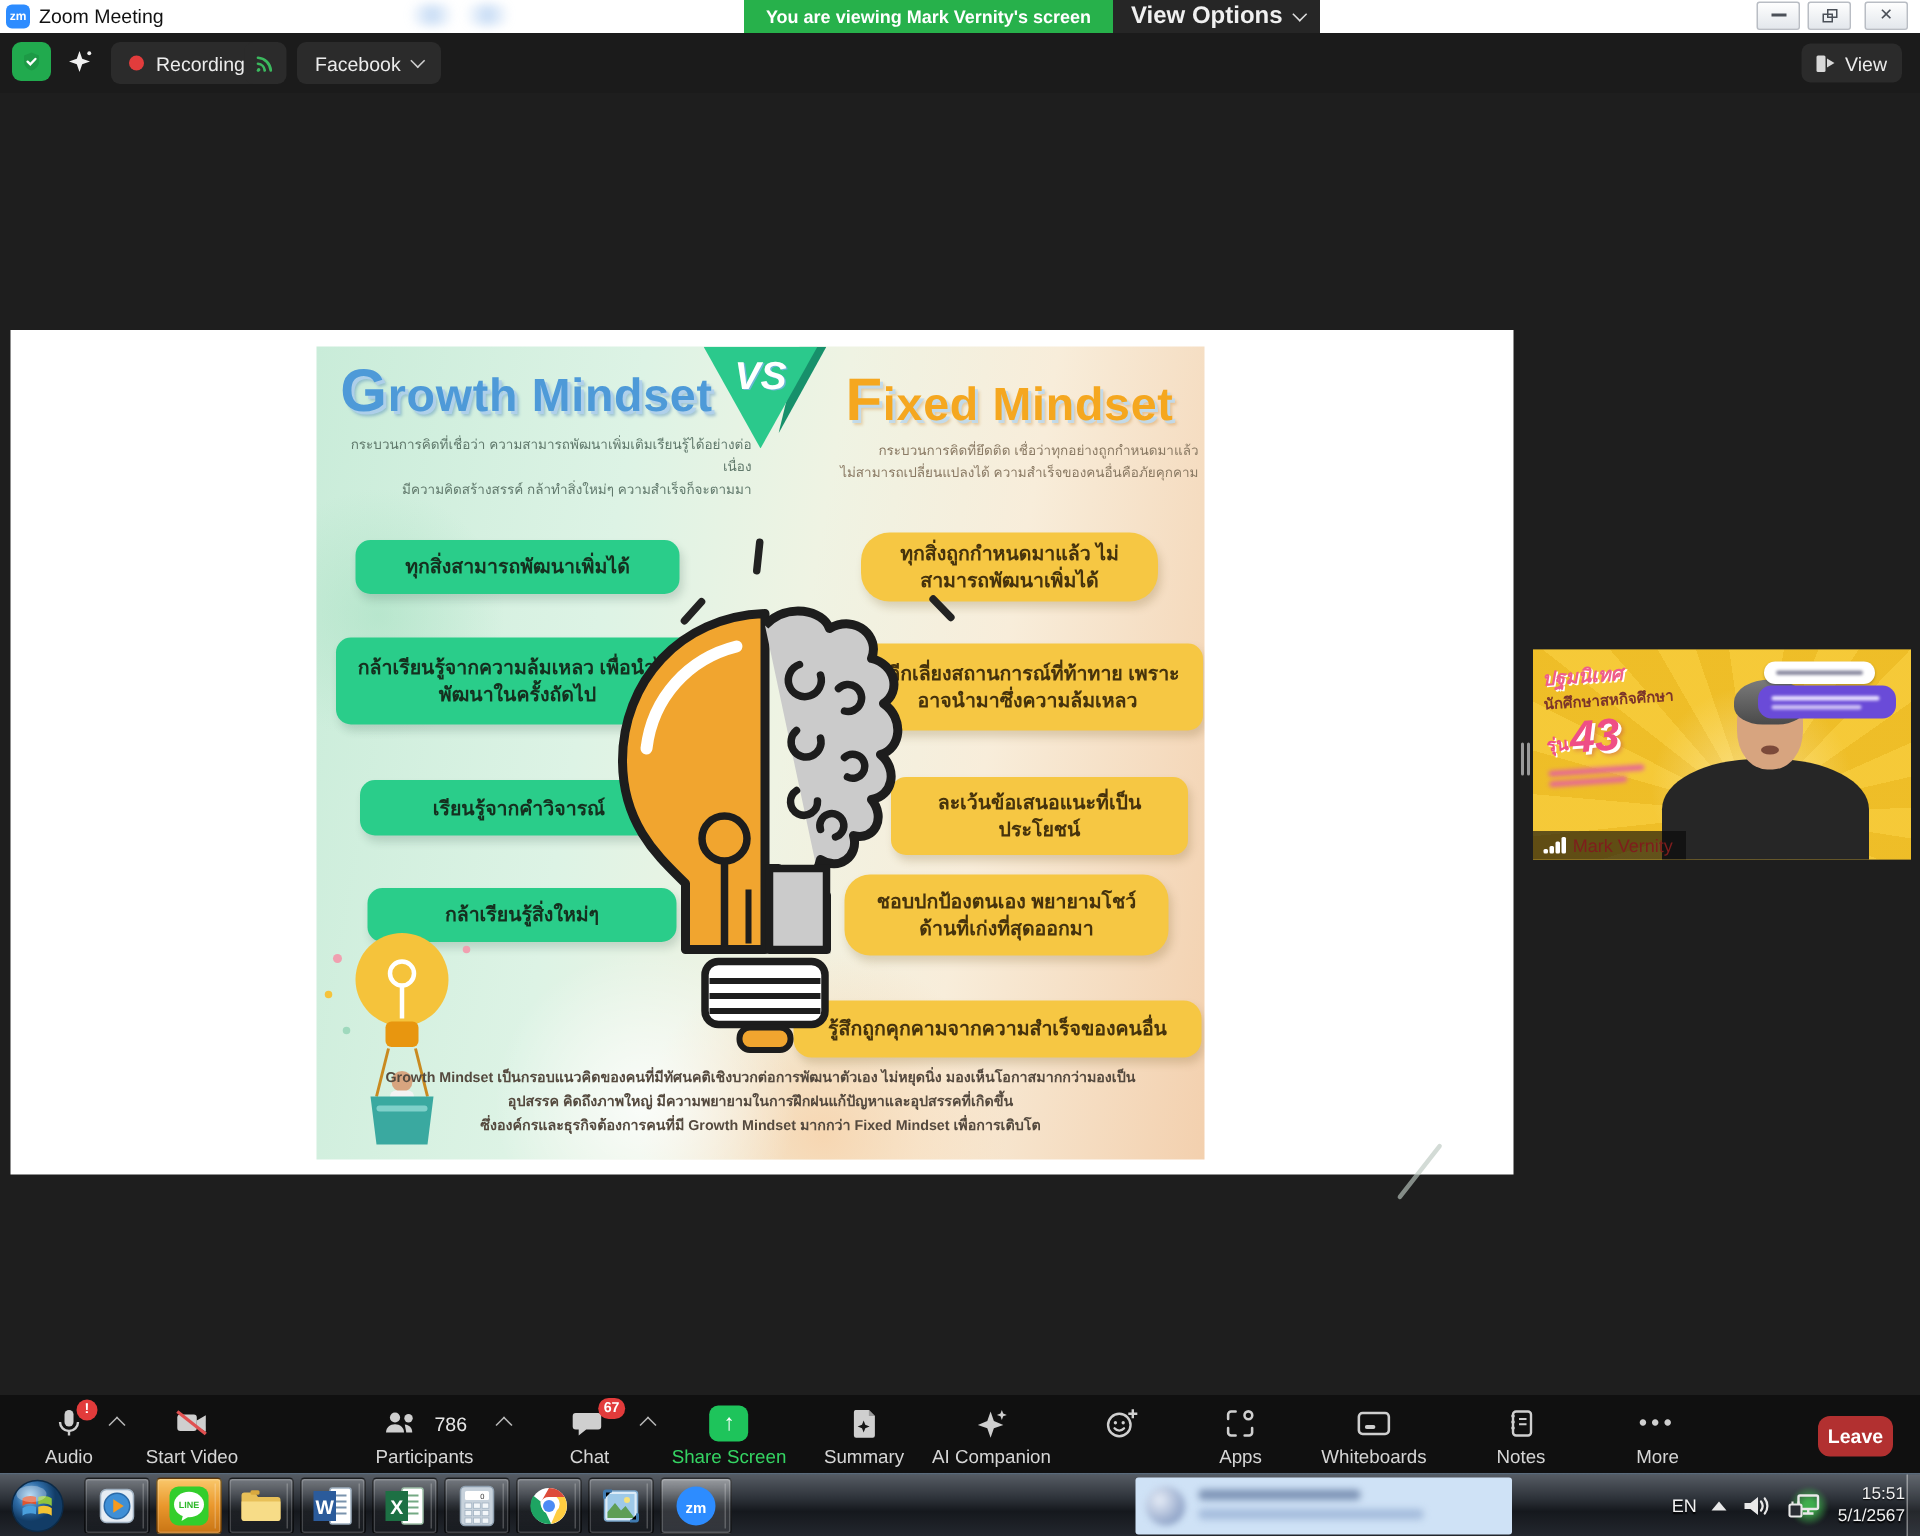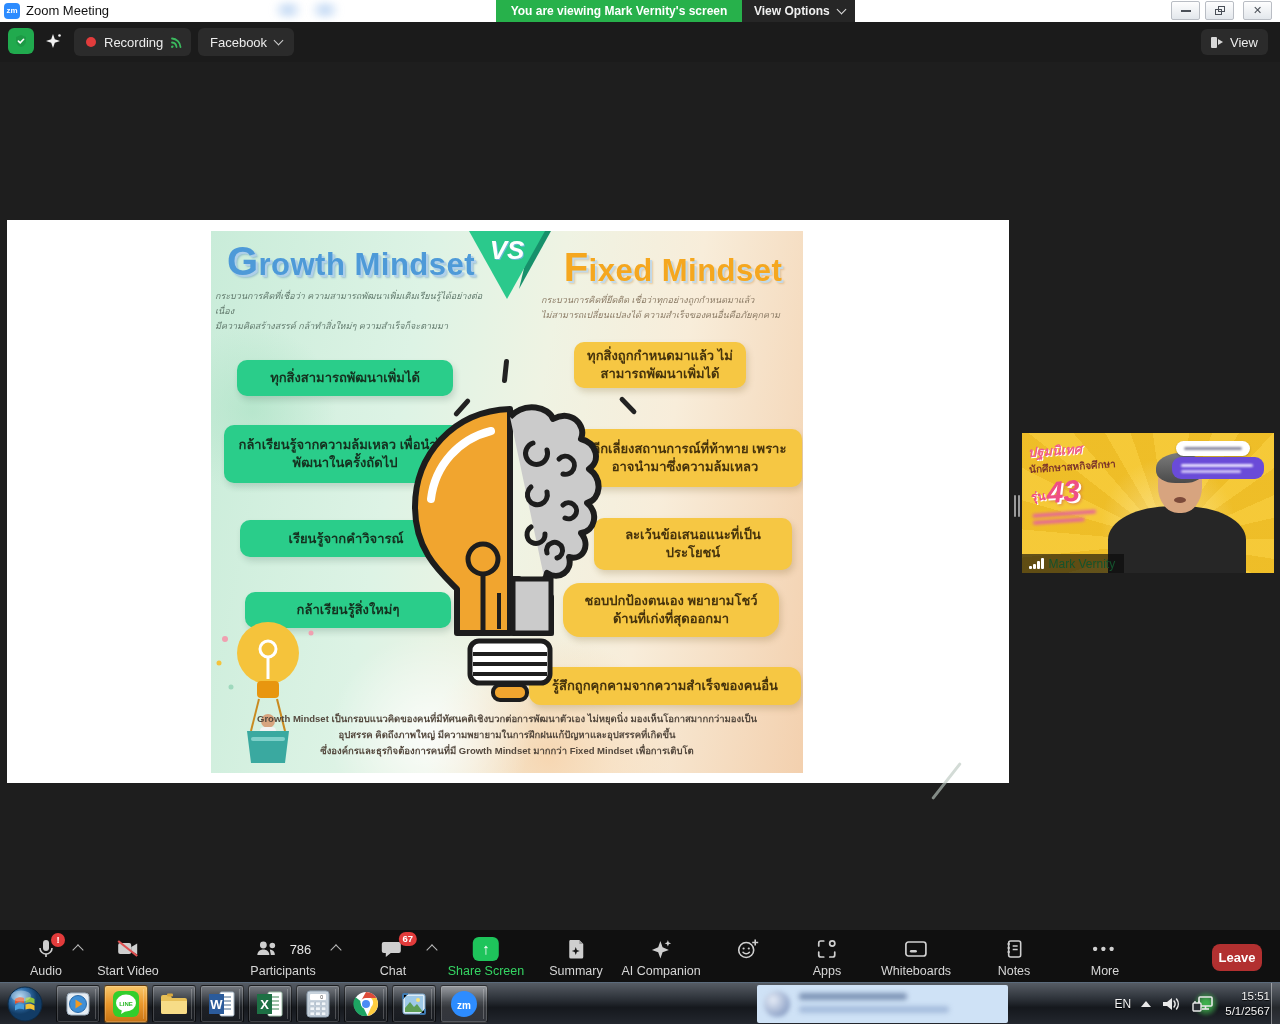--- a/index.html
+++ b/index.html
@@ -10,21 +10,21 @@
   
   .titlebar{position:absolute;left:0;top:0;width:1280px;height:22px;background:#fff;}
   .tb-smudge{position:absolute;top:2px;width:40px;height:16px;border-radius:50%;
     background:radial-gradient(circle,rgba(120,170,230,.45),transparent 70%);filter:blur(3px);}
   .zm-mini{position:absolute;left:4px;top:3px;width:16px;height:16px;border-radius:4px;background:#2d8cff;
     color:#fff;font-size:8px;font-weight:bold;text-align:center;line-height:16px;}
   .tb-title{position:absolute;left:26px;top:3px;font-size:13px;color:#111;}
   .view-banner{position:absolute;left:496px;top:0;width:246px;height:22px;background:#27b14b;color:#fff;
     font-size:12px;font-weight:bold;text-align:center;line-height:22px;}
   .view-options{position:absolute;left:742px;top:0;height:22px;background:#262626;color:#f0f0f0;
-    font-size:12px;font-weight:bold;line-height:22px;padding:0 10px 0 12px;display:flex;align-items:center;gap:8px;text-align:center;}
+    font-size:16px;font-weight:bold;line-height:22px;padding:0 10px 0 12px;display:flex;align-items:center;gap:8px;text-align:center;}
   .chev-dn{width:7px;height:7px;border-right:1.5px solid #ddd;border-bottom:1.5px solid #ddd;
     transform:rotate(45deg);margin-top:-3px;}
   .winbtn{position:absolute;top:1px;width:29px;height:19px;background:linear-gradient(#fefefe,#e3e7ec);
     border:1px solid #b9bdc4;border-radius:2px;color:#4b5058;text-align:center;line-height:17px;font-size:11px;}
   .minbar{display:inline-block;width:10px;height:2px;background:#4b5058;margin-bottom:2px;}
   .restico{position:relative;display:inline-block;width:10px;height:9px;margin-top:4px;}
   .restico b{position:absolute;left:0;bottom:0;width:7px;height:6px;border:1.4px solid #4b5058;}
   .restico i{position:absolute;right:0;top:0;width:7px;height:6px;border:1.4px solid #4b5058;}
 
   
@@ -64,21 +64,21 @@
   .ftitle{position:absolute;left:336px;top:14px;width:252px;text-align:center;font-size:31px;font-weight:bold;
     color:#f5a71f;letter-spacing:.5px;text-shadow:2px 2px 0 rgba(190,218,240,.9),3px 3px 2px rgba(200,120,20,.3);}
   .ftitle::first-letter{font-size:40px;}
   .vs-wrap{position:absolute;left:258px;top:0;width:84px;height:72px;}
   .vs-fold{position:absolute;right:2px;top:0;width:40px;height:58px;background:#17906b;
     clip-path:polygon(100% 0,55% 0,20% 100%);}
   .vs-tri{position:absolute;left:0;top:0;width:76px;height:68px;background:#2bc98c;
     clip-path:polygon(0 0,100% 0,50% 100%);}
   .vs-txt{position:absolute;left:0;top:4px;width:76px;text-align:center;color:#fff;font-size:26px;
     font-weight:bold;font-style:italic;text-shadow:1px 1px 0 rgba(120,180,230,.8);}
-  .subt{position:absolute;font-size:9px;font-style:italic;line-height:15px;text-align:left;}
+  .subt{position:absolute;font-size:9px;line-height:15px;text-align:right;}
   .subt.g{left:4px;top:58px;width:286px;color:#61796c;}
   .subt.f{left:330px;top:62px;width:258px;color:#8a7a64;}
   .gbox,.ybox{position:absolute;border-radius:10px;display:flex;align-items:center;justify-content:center;
     text-align:center;font-weight:bold;font-size:13px;line-height:18px;padding:4px 10px;
     box-shadow:2px 4px 6px rgba(40,80,60,.18);}
   .gbox{background:#2acd8a;color:#15301f;}
   .ybox{background:#f6c743;color:#46330c;box-shadow:2px 4px 6px rgba(120,90,30,.22);}
   .dash{position:absolute;background:#222;border-radius:3px;}
   .deco{position:absolute;left:0;top:372px;width:120px;height:170px;}
   .foot{position:absolute;left:20px;top:480px;width:552px;text-align:center;font-size:9.5px;
@@ -105,21 +105,21 @@
   .ov-bpre{font-size:12px;font-weight:bold;color:#ef4f86;margin-top:10px;text-shadow:1px 1px 0 #fff;}
   .ov-bnum{font-size:30px;font-weight:bold;font-style:italic;color:#ef4f86;
     text-shadow:2px 2px 0 #fff,3px 3px 3px rgba(180,40,90,.4);}
   .ov-blurline{height:4px;border-radius:2px;background:#e66a93;filter:blur(1.5px);margin-top:3px;}
   .bub-white{position:absolute;right:24px;top:8px;width:74px;height:15px;border-radius:8px;background:#fff;
     box-shadow:0 1px 2px rgba(0,0,0,.25);}
   .bub-purple{position:absolute;right:10px;top:24px;width:92px;height:22px;border-radius:9px;background:#6a4bd8;}
   .bub-line{position:absolute;height:3px;border-radius:2px;filter:blur(1px);}
   .namebar{position:absolute;left:0;bottom:0;height:19px;background:rgba(8,8,8,.62);display:flex;
     align-items:center;gap:5px;padding:0 9px 0 7px;}
-  .namebar span{color:#14532d;font-size:12px;}
+  .namebar span{color:#7f1d1d;font-size:12px;}
   .sig{display:flex;align-items:flex-end;gap:1.5px;height:11px;}
   .sig b{width:2.5px;background:#fff;border-radius:1px;}
 
   
   .zbar{position:absolute;left:0;top:930px;width:1280px;height:52px;background:#101010;}
   .titem{position:absolute;top:7px;transform:translateX(-50%);display:flex;flex-direction:column;
     align-items:center;gap:3px;color:#d6d6d6;}
   .ticon{height:24px;display:flex;align-items:center;justify-content:center;position:relative;}
   .tlabel{font-size:12.5px;white-space:nowrap;}
   .caret-up{position:absolute;top:16px;width:8px;height:8px;border-left:1.6px solid #b9b9b9;
@@ -240,21 +240,21 @@
       <div class="subt f">
         <div>กระบวนการคิดที่ยึดติด เชื่อว่าทุกอย่างถูกกำหนดมาแล้ว</div>
         <div>ไม่สามารถเปลี่ยนแปลงได้ ความสำเร็จของคนอื่นคือภัยคุกคาม</div>
       </div>
 
       <div class="gbox" style="left:26px;top:129px;width:216px;height:36px;">ทุกสิ่งสามารถพัฒนาเพิ่มได้</div>
       <div class="gbox" style="left:13px;top:194px;width:242px;height:58px;">กล้าเรียนรู้จากความล้มเหลว เพื่อนำไปพัฒนาในครั้งถัดไป</div>
       <div class="gbox" style="left:29px;top:289px;width:212px;height:37px;">เรียนรู้จากคำวิจารณ์</div>
       <div class="gbox" style="left:34px;top:361px;width:206px;height:36px;">กล้าเรียนรู้สิ่งใหม่ๆ</div>
 
-      <div class="ybox" style="left:363px;top:111px;width:172px;height:46px;">ทุกสิ่งถูกกำหนดมาแล้ว ไม่สามารถพัฒนาเพิ่มได้</div>
+      <div class="ybox" style="left:363px;top:124px;width:198px;height:46px;border-radius:19px;">ทุกสิ่งถูกกำหนดมาแล้ว ไม่สามารถพัฒนาเพิ่มได้</div>
       <div class="ybox" style="left:357px;top:198px;width:234px;height:58px;">หลีกเลี่ยงสถานการณ์ที่ท้าทาย เพราะอาจนำมาซึ่งความล้มเหลว</div>
       <div class="ybox" style="left:383px;top:287px;width:198px;height:52px;">ละเว้นข้อเสนอแนะที่เป็นประโยชน์</div>
       <div class="ybox" style="left:352px;top:352px;width:216px;height:54px;border-radius:17px;">ชอบปกป้องตนเอง พยายามโชว์ด้านที่เก่งที่สุดออกมา</div>
       <div class="ybox" style="left:318px;top:436px;width:272px;height:38px;border-radius:12px;">รู้สึกถูกคุกคามจากความสำเร็จของคนอื่น</div>
 
       <div class="dash" style="left:240px;top:174px;width:22px;height:5px;transform:rotate(-48deg);"></div>
       <div class="dash" style="left:292px;top:128px;width:5px;height:24px;transform:rotate(6deg);"></div>
       <div class="dash" style="left:406px;top:172px;width:22px;height:5px;transform:rotate(46deg);"></div>
       <div class="dash" style="left:250px;top:260px;width:26px;height:6px;"></div>
       <div class="dash" style="left:362px;top:250px;width:28px;height:6px;"></div>

